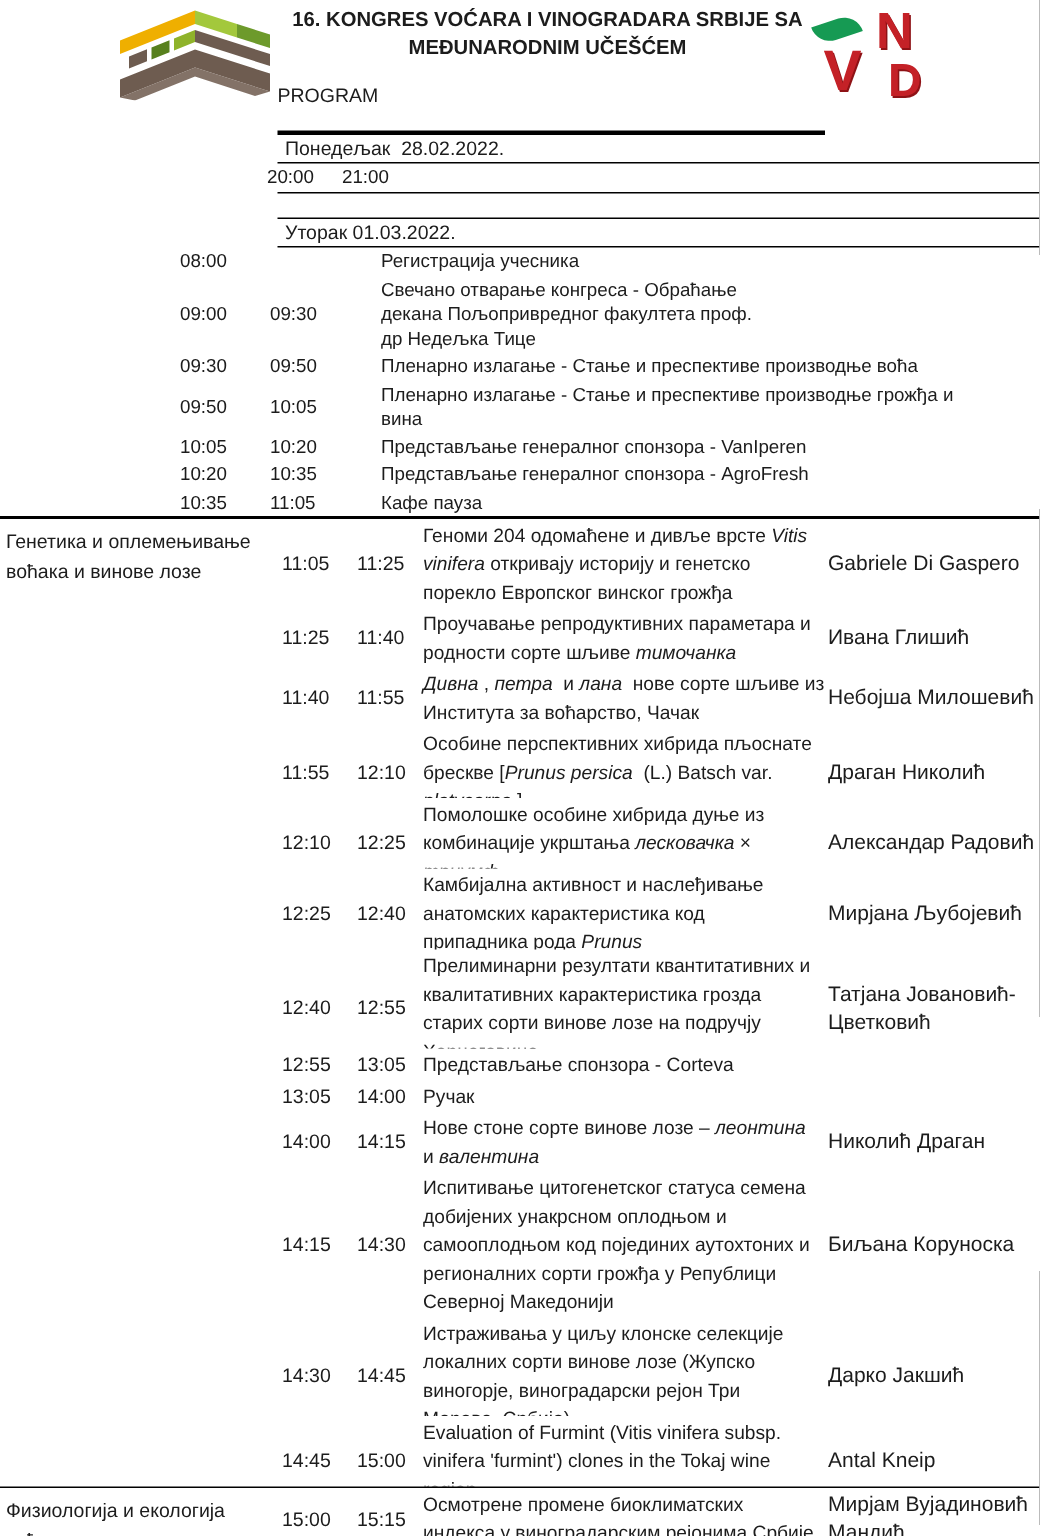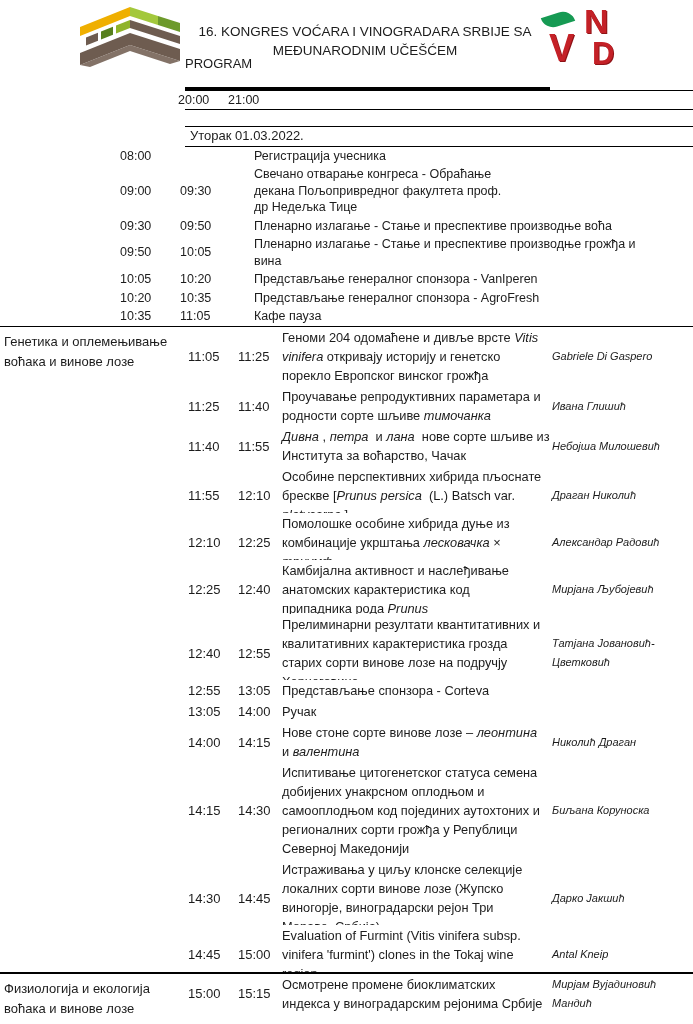--- a/index.html
+++ b/index.html
@@ -15,22 +15,22 @@
   }
   
   .logo-left { position:absolute; left:76px; top:5px; width:108px; height:62px; }
   .logo-right { position:absolute; left:540px; top:2px; width:100px; height:76px; }
   .logo-right .ltr { position:absolute; font-weight:bold; color:#c42127; text-shadow:1px 1px 0 #8e1216; line-height:1; }
   .logo-right .n { left:44px; top:2px;  font-size:34px; }
   .logo-right .v { left:9px;  top:27px; font-size:38px; }
   .logo-right .d { left:52px; top:36px; font-size:31px; }
   .logo-right .leaf { position:absolute; left:2px; top:11px; width:32px; height:13px;
     background:#169a53; border-radius:0 14px 0 14px; transform:rotate(-18deg); }
-  .title-block { position:absolute; left:185px; top:22px; width:360px; text-align:center;
-    font-weight:normal; font-size:13.5px; line-height:19px; }
+  .title-block { position:absolute; left:185px; top:3px; width:360px; text-align:center;
+    font-weight:bold; font-size:13.5px; line-height:19px; }
   .subtitle { position:absolute; left:185px; top:56px; width:320px; font-size:13px; }
   
   .content { position:absolute; top:87px; left:0; width:693px; }
   .rule { height:1px; background:#000; margin-left:185px; }
   .rule.thick { height:2.5px; width:365px; margin-left:185px; }
   .gap { height:16px; }
   .day-hdr { margin-left:190px; font-size:13px; line-height:16.5px; white-space:pre; padding:1px 0; }
   .d1rows { margin-left:178px; }
   .d2rows { margin-left:120px; }
   .drow { display:grid; font-size:12.5px; line-height:16.5px; padding:1px 0; }
@@ -39,21 +39,21 @@
   .drow .t1, .drow .t2 { align-self:center; }
   .drow .title { align-self:start; white-space:pre-wrap; }
   .sep { height:1.5px; background:#000; }
   .section { position:relative; }
   .sec-name { position:absolute; left:4px; top:5px; width:180px; font-size:13px; line-height:20px; white-space:pre-wrap; }
   .srows { margin-left:188px; }
   .srow { display:grid; grid-template-columns:50px 44px 268px 1fr;
           font-size:12.8px; line-height:19px; overflow:hidden; padding:1px 0; }
   .srow .t1, .srow .t2 { align-self:center; font-size:13px; }
   .srow .title { align-self:start; white-space:pre-wrap; }
-  .srow .speaker { align-self:center; white-space:pre-wrap; padding-left:2px; font-size:11px;font-style:italic; }
+  .srow .speaker { align-self:center; white-space:pre-wrap; padding-left:2px; font-size:14px; }
   
   .sec1 .srows .srow:nth-child(4)  { height:47px; }
   .sec1 .srows .srow:nth-child(5)  { height:47px; }
   .sec1 .srows .srow:nth-child(6)  { height:54px; }
   .sec1 .srows .srow:nth-child(7)  { height:66px; }
   .sec1 .srows .srow:nth-child(12) { height:66px; }
   .sec1 .srows .srow:nth-child(13) { height:47px; }
 </style>
 </head>
 <body>
@@ -88,20 +88,21 @@
     <div>16. KONGRES VOĆARA I VINOGRADARA SRBIJE SA</div>
     <div>MEĐUNARODNIM UČEŠĆEM</div>
   </div>
   <div class="subtitle">PROGRAM</div>
 
   <div class="content">
 
     <div class="rule thick"></div>
 
     <div class="day d1">
+      <div class="day-hdr">Понедељак  28.02.2022.</div>
       <div class="rule"></div>
       <div class="d1rows">
           <div class="drow">
             <div class="t1">20:00</div>
             <div class="t2">21:00</div>
           </div>
         </div>
       <div class="rule"></div>
     </div>
 

